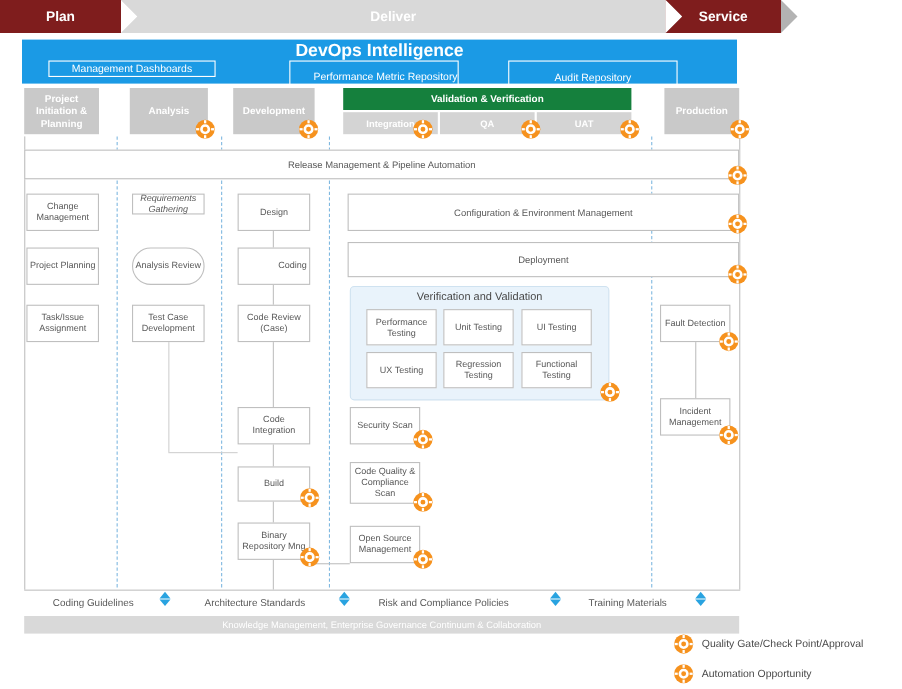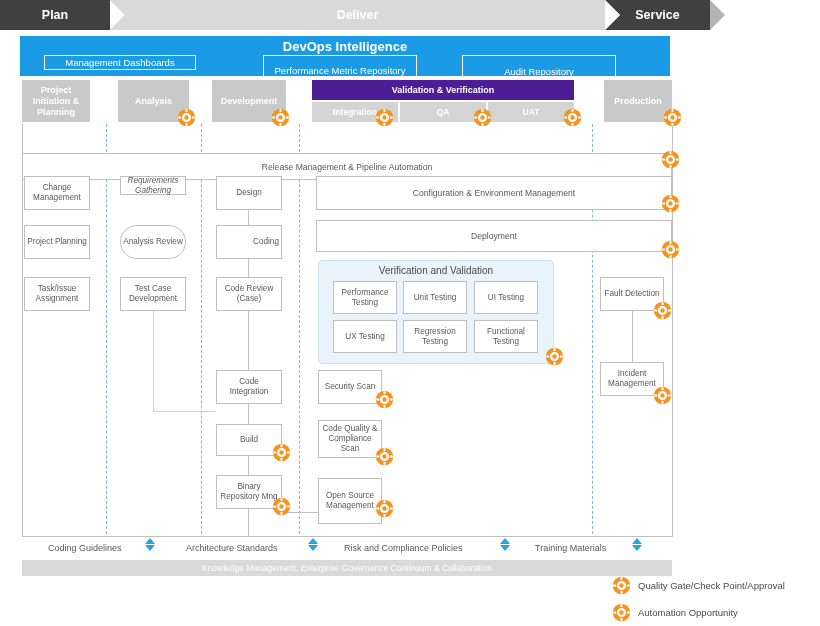--- a/index.html
+++ b/index.html
@@ -13,55 +13,55 @@
   }
   .abs{position:absolute;box-sizing:border-box;}
 
   
   .chev{
     position:absolute;height:30px;top:0;
     display:flex;align-items:center;justify-content:center;
     color:#fff;font-size:12.5px;font-weight:bold;
   }
   .chev span{position:relative;z-index:3;}
-  .chev-grey{background:#404040;}
+  .chev-grey{background:#7f1d1d;}
   .chev-light{background:#d9d9d9;color:#ffffff;}
   .chev:after{
     content:"";position:absolute;right:-15px;top:0;
     width:0;height:0;border-top:15px solid transparent;
     border-bottom:15px solid transparent;z-index:2;
   }
   .chev-grey:after{border-left:15px solid #b3b3b3;}
   .chev-light:after{border-left:15px solid #d9d9d9;}
   .chev:before{
     content:"";position:absolute;left:0;top:0;
     width:0;height:0;border-top:15px solid transparent;
     border-bottom:15px solid transparent;border-left:15px solid #ffffff;z-index:2;
   }
   .chev.nonotch:before{display:none;}
 
   
   .dio{background:#1b9ae5;}
   .dio-title{
-    color:#fff;font-size:13px;font-weight:bold;text-align:center;
+    color:#fff;font-size:16px;font-weight:bold;text-align:center;
     line-height:14px;
   }
   .dio-box{
     border:1.3px solid #ffffff;color:#ffffff;font-size:9.5px;
     display:flex;align-items:center;justify-content:center;text-align:center;
   }
 
   
   .stage{
     background:#c9c9c9;color:#ffffff;font-size:9px;font-weight:bold;
     display:flex;align-items:center;justify-content:center;text-align:center;
     line-height:11px;
   }
   .vv-head{
-    background:#4c1d95;color:#ffffff;font-size:9px;font-weight:bold;
+    background:#15803d;color:#ffffff;font-size:9px;font-weight:bold;
     display:flex;align-items:center;justify-content:center;
   }
   .vv-sub{
     background:#d4d4d4;color:#ffffff;font-size:8.5px;font-weight:bold;
     display:flex;align-items:center;justify-content:center;
   }
 
   
   .node{
     border:1px solid #bfbfbf;background:#ffffff;
@@ -109,21 +109,21 @@
 </div>
 <div class="chev chev-grey" style="left:605px;width:105px;">
   <span>Service</span>
 </div>
 
 <div class="abs dio" style="left:20px;top:36px;width:650px;height:40px;"></div>
 <div class="abs dio-title" style="left:20px;top:40px;width:650px;">DevOps Intelligence</div>
 <div class="abs dio-box" style="left:44px;top:55px;width:152px;height:15px;">
   <span>Management Dashboards</span>
 </div>
-<div class="abs dio-box" style="left:263px;top:55px;width:154px;height:30px;">
+<div class="abs dio-box" style="left:263px;top:55px;width:154px;height:30px;justify-content:flex-end;">
   <span>Performance Metric Repository</span>
 </div>
 <div class="abs dio-box" style="left:462px;top:55px;width:154px;height:32px;">
   <span>Audit Repository</span>
 </div>
 
 <div class="abs stage" style="left:22px;top:80px;width:68px;height:42px;">
   <span>Project Initiation &amp; Planning</span>
 </div>
 <div class="abs stage" style="left:118px;top:80px;width:71px;height:42px;">
@@ -151,21 +151,21 @@
 </div>
 
 <div class="abs dash-v" style="left:106px;top:124px;height:410px;"></div>
 <div class="abs dash-v" style="left:201px;top:124px;height:410px;"></div>
 <div class="abs dash-v" style="left:299px;top:124px;height:410px;"></div>
 <div class="abs dash-v" style="left:592px;top:124px;height:410px;"></div>
 <div class="abs solid-v" style="left:22px;top:124px;height:412px;"></div>
 <div class="abs solid-v" style="left:672px;top:124px;height:412px;"></div>
 <div class="abs solid-h" style="left:22px;top:536px;width:651px;"></div>
 
-<div class="abs node wide" style="left:22px;top:136px;width:650px;height:27px;margin-top:17px;">
+<div class="abs node wide" style="left:22px;top:136px;width:650px;height:27px;">
   <span>Release Management &amp; Pipeline Automation</span>
 </div>
 <div class="abs node wide" style="left:316px;top:176px;width:356px;height:34px;">
   <span>Configuration &amp; Environment Management</span>
 </div>
 <div class="abs node wide" style="left:316px;top:220px;width:356px;height:32px;">
   <span>Deployment</span>
 </div>
 
 <div class="abs node" style="left:24px;top:176px;width:66px;height:34px;">
@@ -236,21 +236,21 @@
 <div class="abs node" style="left:474px;top:320px;width:64px;height:33px;">
   <span>Functional Testing</span>
 </div>
 
 <div class="abs node" style="left:318px;top:370px;width:64px;height:34px;">
   <span>Security Scan</span>
 </div>
 <div class="abs node" style="left:318px;top:420px;width:64px;height:38px;">
   <span>Code Quality &amp; Compliance Scan</span>
 </div>
-<div class="abs node" style="left:318px;top:478px;width:64px;height:46px;">
+<div class="abs node" style="left:318px;top:478px;width:64px;height:34px;">
   <span>Open Source Management</span>
 </div>
 <div class="abs" style="left:282px;top:512px;width:36px;height:1px;background:#c0c0c0;"></div>
 
 <div class="abs node" style="left:600px;top:277px;width:64px;height:34px;">
   <span>Fault Detection</span>
 </div>
 <div class="abs node" style="left:600px;top:362px;width:64px;height:34px;">
   <span>Incident Management</span>
 </div>

